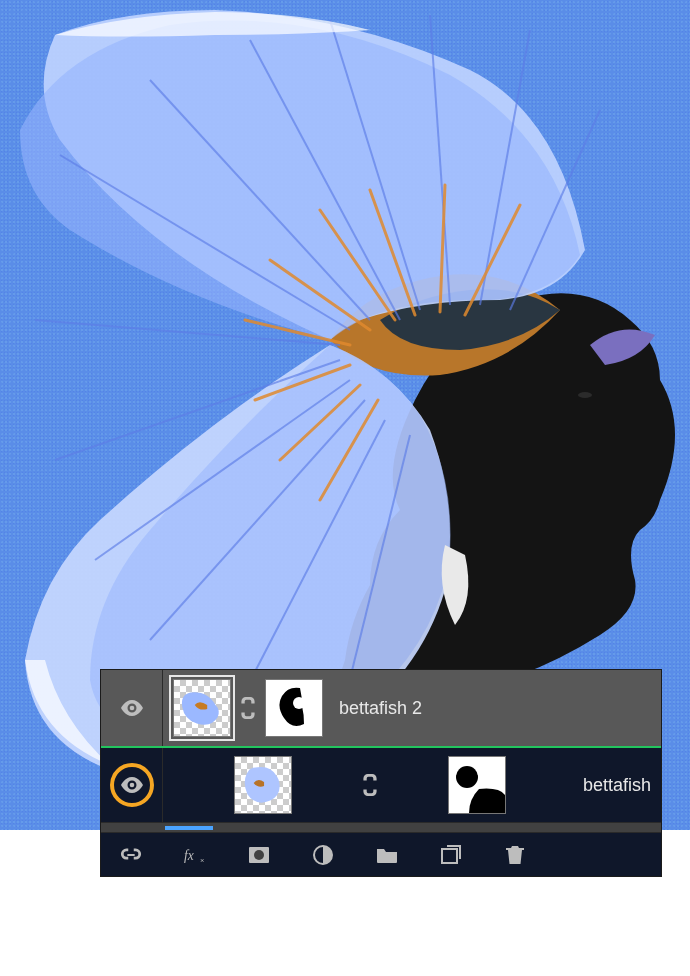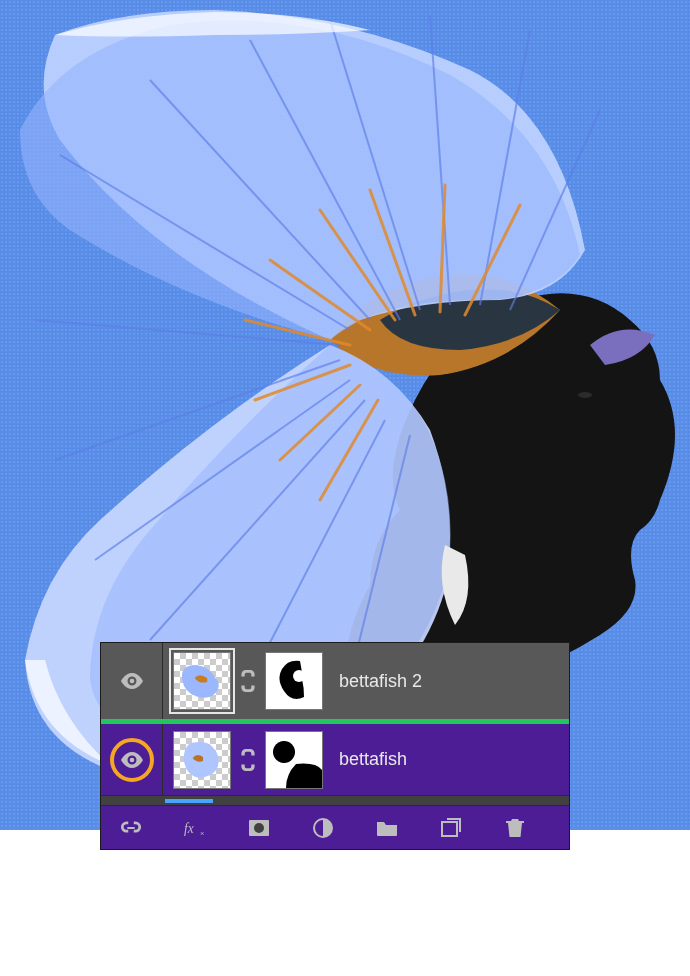--- a/index.html
+++ b/index.html
@@ -14,26 +14,26 @@
     content:""; position:absolute; inset:0;
     background-image: radial-gradient(rgba(255,255,255,0.12) 1px, transparent 1px),
                       radial-gradient(rgba(0,0,50,0.08) 1px, transparent 1px);
     background-size: 4px 4px, 3px 3px;
     mix-blend-mode: overlay;
   }
   .artwork { position:absolute; inset:0; }
   .artwork svg { width:100%; height:100%; display:block; }
 
   .layers-panel {
-    position: absolute; left: 100px; top: 642px; width: 470px;
-    background: #4c1d95; border: 1px solid #1b1b1b; color: #d9d9d9;
+    position: absolute; left: 100px; top: 669px; width: 562px;
+    background: #0f172a; border: 1px solid #1b1b1b; color: #d9d9d9;
     font-size: 18px;
   }
   .layer-row { display:flex; align-items:center; height:76px; padding:0 10px 0 0; }
-  .layer-row + .layer-row { border-top: 5px solid #22c55e; }
+  .layer-row + .layer-row { border-top: 2px solid #22c55e; justify-content: space-between; }
   .layer-row.active { background:#585858; }
   .vis-col { width:62px; display:flex; align-items:center; justify-content:center; position:relative; align-self:stretch; border-right:1px solid #2a2a2a;}
   .eye { width:24px; height:16px; display:block; }
   .eye svg { width:100%; height:100%; }
 
   .highlight-ring {
     position:absolute; width:44px; height:44px; border:4px solid #f5a623; border-radius:50%;
     left:9px; top:50%; transform:translateY(-50%);
   }
 

